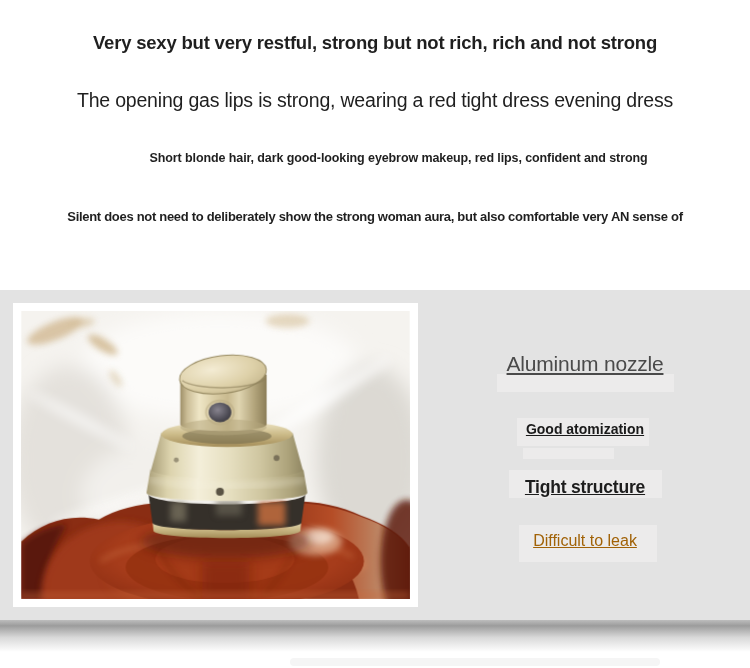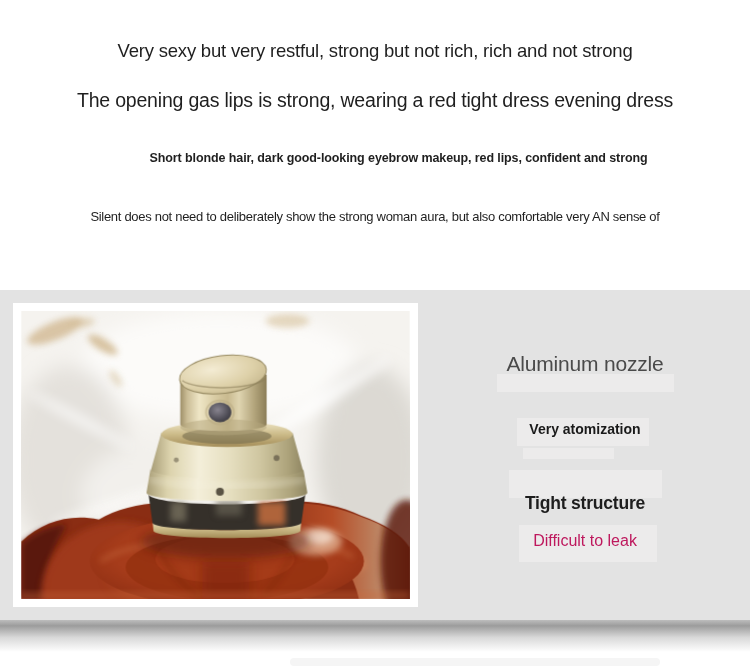--- a/index.html
+++ b/index.html
@@ -3,24 +3,24 @@
 <meta charset="utf-8">
 <style>
   html,body{margin:0;padding:0;background:#ffffff;}
   .page{
     position:relative;width:750px;height:668px;overflow:hidden;
     background:#ffffff;
     font-family:"Liberation Sans", sans-serif;
   }
   
   .intro-line{position:absolute;left:0;right:0;text-align:center;color:#1f1f1f;white-space:nowrap;}
-  .l1{top:32px;font-size:18.5px;letter-spacing:-0.2px;font-weight:400;margin-top:8px;}
+  .l1{top:32px;font-size:18.5px;letter-spacing:-0.2px;font-weight:700;}
   .l2{top:89px;font-size:19.5px;letter-spacing:-0.2px;font-weight:500;}
   .l3{top:151px;font-size:12.5px;font-weight:bold;letter-spacing:-0.1px;padding-left:47px;}
-  .l4{top:209px;font-size:13px;font-weight:normal;letter-spacing:-0.3px;}
+  .l4{top:209px;font-size:13px;font-weight:bold;letter-spacing:-0.3px;}
 
   
   .gray-section{position:absolute;left:0;top:290px;width:750px;height:330px;background:#e3e3e3;}
   .section-shadow{
     position:absolute;left:0;top:620px;width:750px;height:32px;
     background:linear-gradient(180deg,#bdbdbd 0%,#9c9c9c 18%,#d9d9d9 55%,#ffffff 100%);
   }
   .bottom-smudge{position:absolute;left:290px;top:658px;width:370px;height:8px;background:#f5f5f5;border-radius:4px;}
 
   
@@ -32,25 +32,25 @@
 
   
   .hl{position:absolute;background:#ecebeb;}
   .hl1{left:497px;top:374px;width:177px;height:18px;}
   .hl2{left:517px;top:418px;width:132px;height:28px;}
   .hl3{left:523px;top:448px;width:91px;height:11px;}
   .hl4{left:509px;top:470px;width:153px;height:28px;}
   .hl5{left:519px;top:525px;width:138px;height:37px;}
 
   
-  .feat{position:absolute;left:420px;width:330px;text-align:center;white-space:nowrap;}
+  .feat{position:absolute;left:420px;width:330px;text-align:center;white-space:nowrap;text-decoration:underline;}
   .feat-heading{top:352px;font-size:21px;color:#4a4a4a;letter-spacing:-0.2px;}
   .feat-p1{top:421px;font-size:14px;font-weight:bold;color:#1a1a1a;}
-  .feat-p2{top:477px;font-size:17.5px;font-weight:600;color:#1d1d1d;letter-spacing:-0.2px;margin-top:16px;}
-  .feat-p3{top:532px;font-size:16px;color:#be185d;}
+  .feat-p2{top:477px;font-size:17.5px;font-weight:600;color:#1d1d1d;letter-spacing:-0.2px;}
+  .feat-p3{top:532px;font-size:16px;color:#a16207;}
 </style>
 </head>
 <body>
 
 <div class="page">
 
   <div class="intro-line l1">Very sexy but very restful, strong but not rich, rich and not strong</div>
   <div class="intro-line l2">The opening gas lips is strong, wearing a red tight dress evening dress</div>
   <div class="intro-line l3">Short blonde hair, dark good-looking eyebrow makeup, red lips, confident and strong</div>
   <div class="intro-line l4">Silent does not need to deliberately show the strong woman aura, but also comfortable very AN sense of</div>
@@ -194,17 +194,17 @@
       <ellipse cx="203.5" cy="117" rx="43.5" ry="8" fill="#b3a57c" opacity="0.5"></ellipse>
       <ellipse cx="203" cy="64" rx="44" ry="19" fill="url(#captop)" stroke="#978a62" stroke-width="1" transform="rotate(-7 203 64)"></ellipse>
       <path d="M162,70 C175,80 232,80 246,68" fill="none" stroke="#8c7f5a" stroke-width="1.5" opacity="0.6"></path>
 
       <ellipse cx="200" cy="102" rx="14" ry="12" fill="none" stroke="#b9ab84" stroke-width="2" opacity="0.55"></ellipse>
       <ellipse cx="200" cy="102" rx="11.5" ry="10" fill="url(#hole)"></ellipse>
     </svg>
   </div>
 
   <div class="feat feat-heading">Aluminum nozzle</div>
-  <div class="feat feat-p1">Very atomization</div>
+  <div class="feat feat-p1">Good atomization</div>
   <div class="feat feat-p2">Tight structure</div>
   <div class="feat feat-p3">Difficult to leak</div>
 
 </div>
 
 </body></html>

